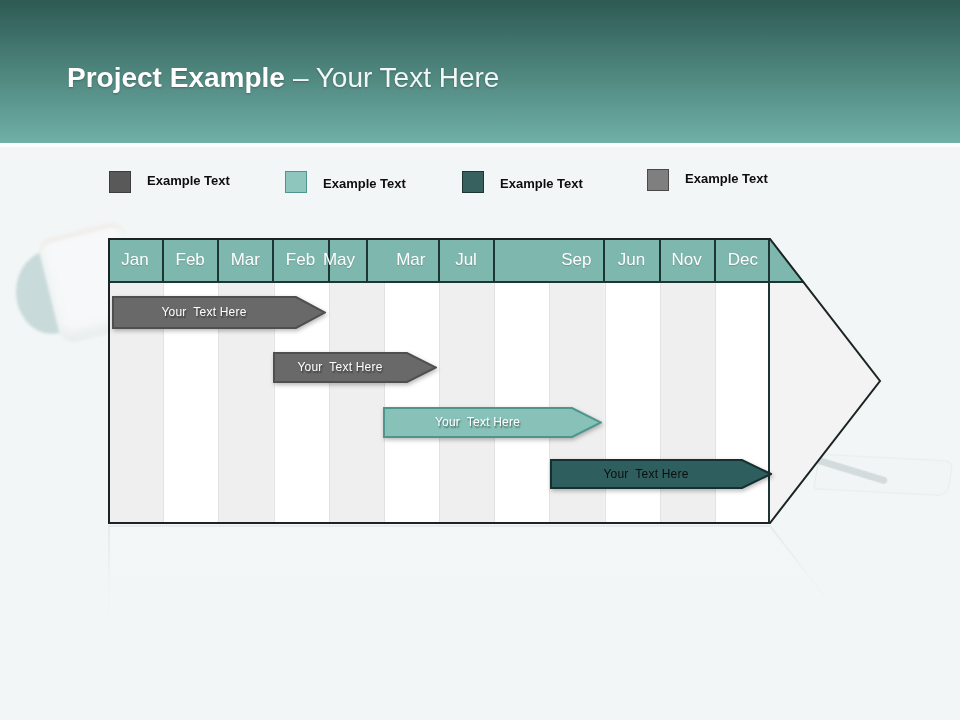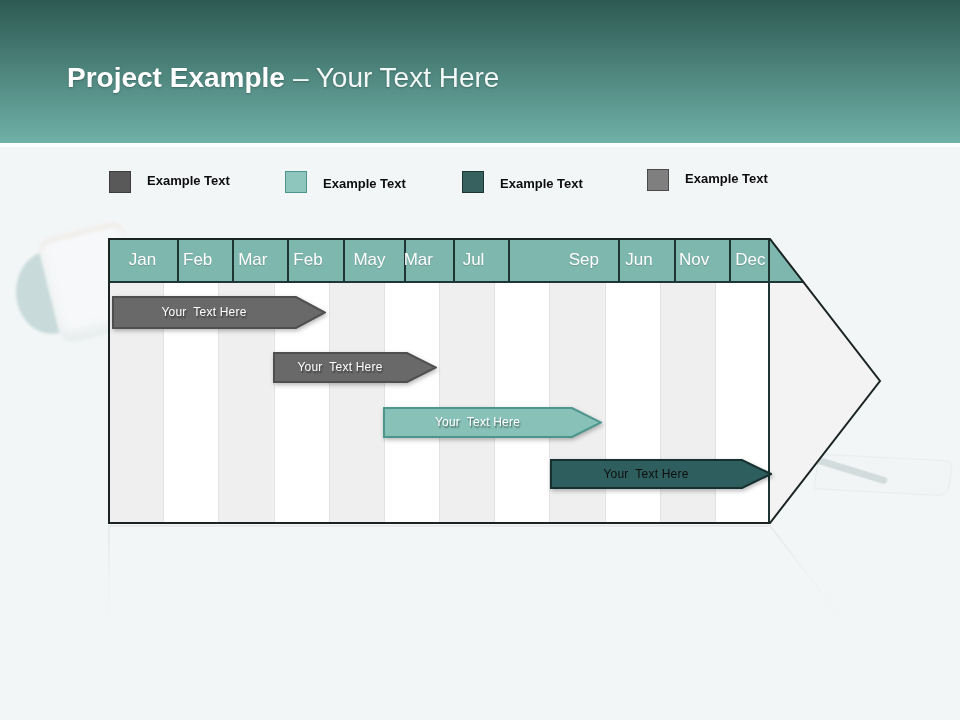--- a/index.html
+++ b/index.html
@@ -46,21 +46,21 @@
     position:absolute; left:108px; top:238px; width:773px; height:285px; z-index:2;
     background:#f3f3f3;
     clip-path:polygon(0 0, 662px 0, 773px 142.5px, 662px 285px, 0 285px);
   }
   .month-band{
     position:absolute; left:0; top:0; width:773px; height:43px;
     background:var(--teal,#7eb7ae);
     border-bottom:2px solid var(--teal-dark,#1d3533);
   }
   .month-cell{
-    position:absolute; top:0; height:43px; width:71px;
+    position:absolute; top:0; height:43px; width:56px;
     border-right:2px solid var(--teal-dark,#1d3533);
     box-sizing:border-box;
     color:#ffffff; font-size:17px; line-height:43px; text-align:center;
     text-shadow:0 1px 1px rgba(0,0,0,0.18);
   }
   .month-cell.last{border-right:none;}
   .col{position:absolute; top:45px; bottom:0; width:55.2px;}
   .col.shade{background:var(--gray-col,#efefef);}
   .col.lite{background:#ffffff;}
   .col.sep{border-left:1px solid #e2e2e2; box-sizing:border-box;}
@@ -129,21 +129,21 @@
     <div class="refl-fade"></div>
   </div>
 
   <div class="chart-clip">
     <div class="month-band"></div>
 
     <div class="month-cell" style="left:0px;">Jan</div>
     <div class="month-cell" style="left:55.2px;">Feb</div>
     <div class="month-cell" style="left:110.3px;">Mar</div>
     <div class="month-cell" style="left:165.5px;">Feb</div>
-    <div class="month-cell" style="left:227px;">May</div>
+    <div class="month-cell" style="left:204px;">May</div>
     <div class="month-cell" style="left:275.8px;">Mar</div>
     <div class="month-cell" style="left:331.0px;">Jul</div>
     <div class="month-cell" style="left:380px;margin-top:47px;">Aug</div>
     <div class="month-cell" style="left:441.3px;text-align:center;">Sep</div>
     <div class="month-cell" style="left:496.5px;">Jun</div>
     <div class="month-cell" style="left:551.7px;">Nov</div>
     <div class="month-cell last" style="left:606.8px;">Dec</div>
 
     <div class="col shade" style="left:0px;"></div>
     <div class="col lite sep" style="left:55.2px;"></div>

